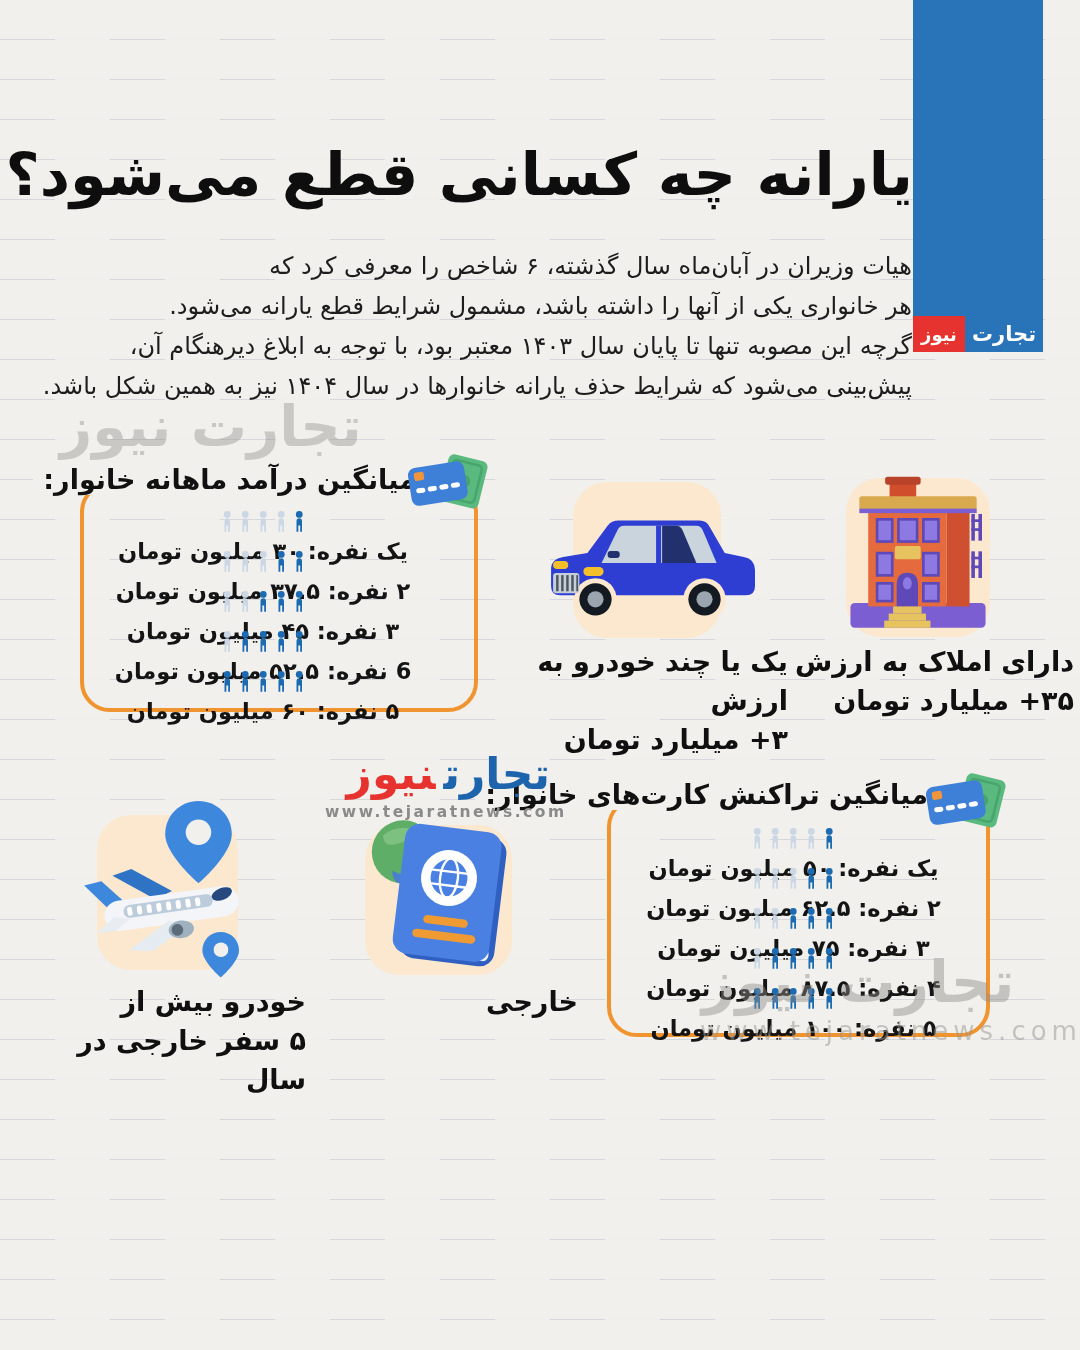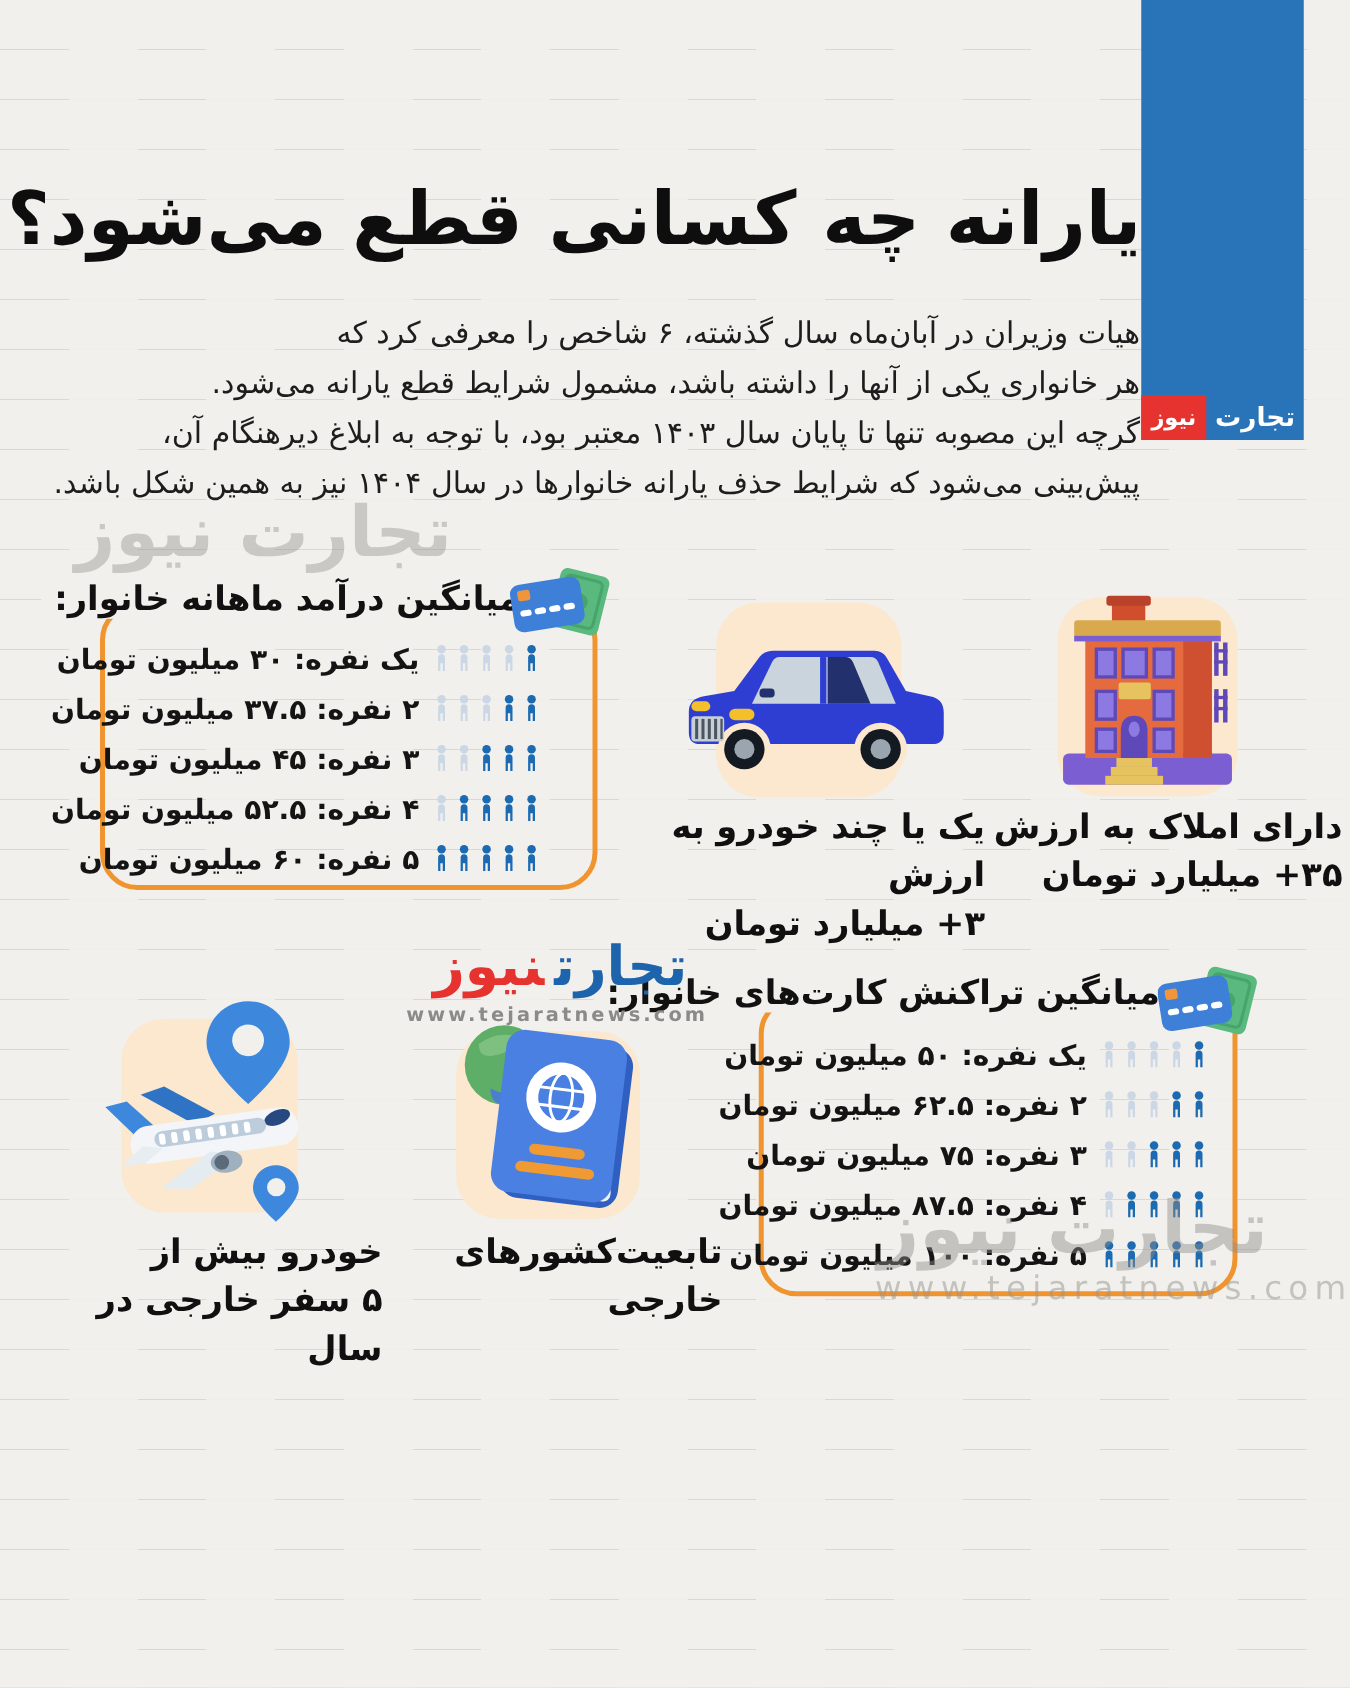--- a/index.html
+++ b/index.html
@@ -31,21 +31,21 @@
   .box-income{left:80px;top:482px;width:390px;height:222px;}
   .box-trans{left:607px;top:797px;width:375px;height:232px;}
   .box-head{position:absolute;top:-22px;right:48px;background:#f1f0ec;padding:0 10px;
     font-size:27px;font-weight:bold;color:#111;direction:rtl;white-space:nowrap;z-index:2;}
   .card-icon{position:absolute;z-index:3;}
   .box-income .card-icon{top:-36px;right:-14px;width:80px;height:66px;}
   .box-trans .card-icon{top:-32px;right:-20px;width:80px;height:66px;}
   .rows{position:absolute;top:0;right:0;left:0;direction:rtl;}
   .box-income .rows{padding:22px 42px 0 10px;}
   .box-trans .rows{padding:24px 20px 0 10px;}
-  .pict-row{display:flex;align-items:center;height:40px;column-gap:10px;}
+  .pict-row{display:flex;flex-direction:column;align-items:center;height:40px;column-gap:10px;}
   .persons{display:flex;flex-direction:row;align-items:flex-end;column-gap:3.5px;}
   .person-icon{width:14.5px;height:30px;fill:#ccd7e5;}
   .person-icon.filled{fill:#1b6ab2;}
   .row-label{font-size:22.5px;font-weight:bold;color:#141414;white-space:nowrap;}
   
   .tile{background:#fbe8cf;border-radius:34px;z-index:1;}
   .tile svg{position:absolute;overflow:visible;}
   .tile-car{left:573px;top:482px;width:148px;height:156px;}
   .tile-building{left:846px;top:478px;width:144px;height:159px;}
   .tile-travel{left:97px;top:815px;width:141px;height:155px;}
@@ -191,21 +191,21 @@
             <svg class="person-icon filled" viewBox="0 0 20 34">
               <use href="#person-shape"></use>
             </svg>
             <svg class="person-icon filled" viewBox="0 0 20 34">
               <use href="#person-shape"></use>
             </svg>
             <svg class="person-icon" viewBox="0 0 20 34">
               <use href="#person-shape"></use>
             </svg>
         </div>
-        <div class="row-label">۴ نفره: ۵۲.۵ میلیون تومان</div>
+        <div class="row-label">6 نفره: ۵۲.۵ میلیون تومان</div>
       </div>
       <div class="pict-row">
         <div class="persons">
           <svg class="person-icon filled" viewBox="0 0 20 34">
               <use href="#person-shape"></use>
             </svg>
             <svg class="person-icon filled" viewBox="0 0 20 34">
               <use href="#person-shape"></use>
             </svg>
             <svg class="person-icon filled" viewBox="0 0 20 34">
@@ -357,21 +357,20 @@
           <ellipse cx="98" cy="78" rx="9.5" ry="21"></ellipse>
           <line x1="78" y1="71" x2="118" y2="71"></line>
           <line x1="78" y1="86" x2="118" y2="86"></line>
         </g>
         <rect x="76" y="120" width="48" height="9" rx="4.5" fill="#ef9a33"></rect>
         <rect x="66" y="136" width="68" height="9" rx="4.5" fill="#ef9a33"></rect>
       </g>
     </svg>
   </div>
   <div class="abs caption cap-passport">
-    <div>تابعیت‌کشورهای</div>
     <div>خارجی</div>
   </div>
 
   <div class="abs pbox box-trans">
     <div class="box-head">میانگین تراکنش کارت‌های خانوار:</div>
     <svg class="card-icon" viewBox="0 0 96 76">
         <use href="#card-money"></use>
       </svg>
     <div class="rows">
       <div class="pict-row">

